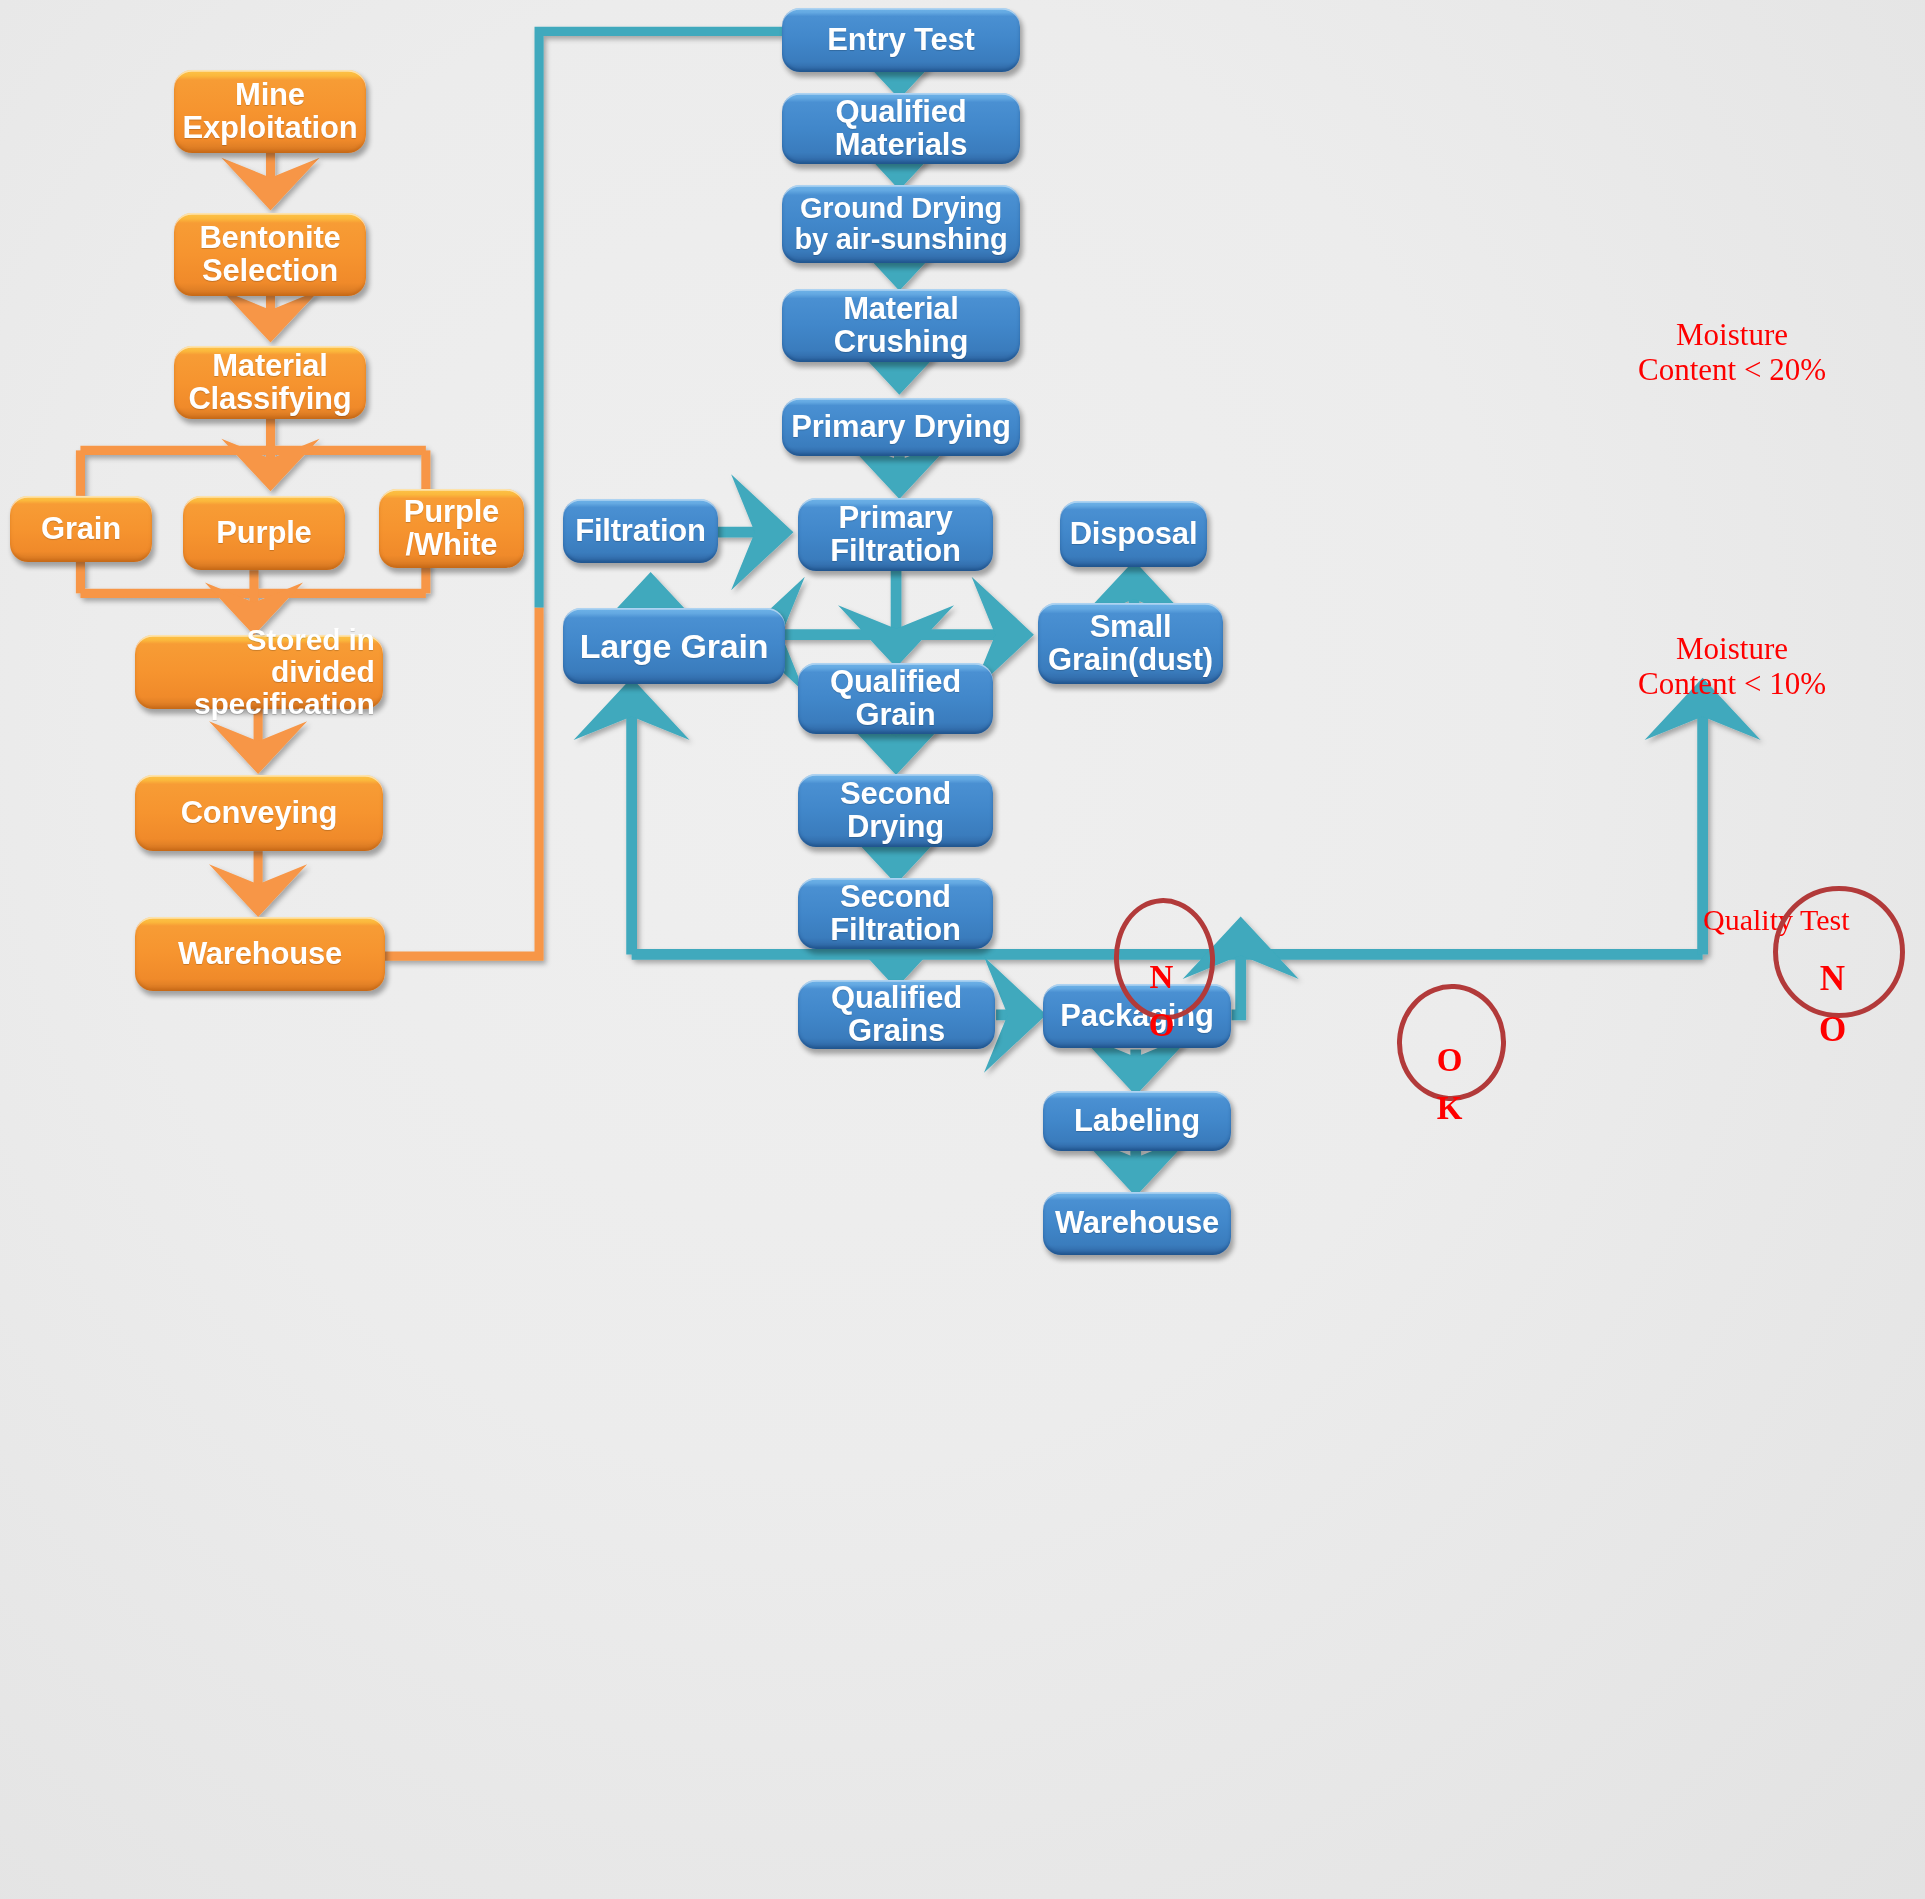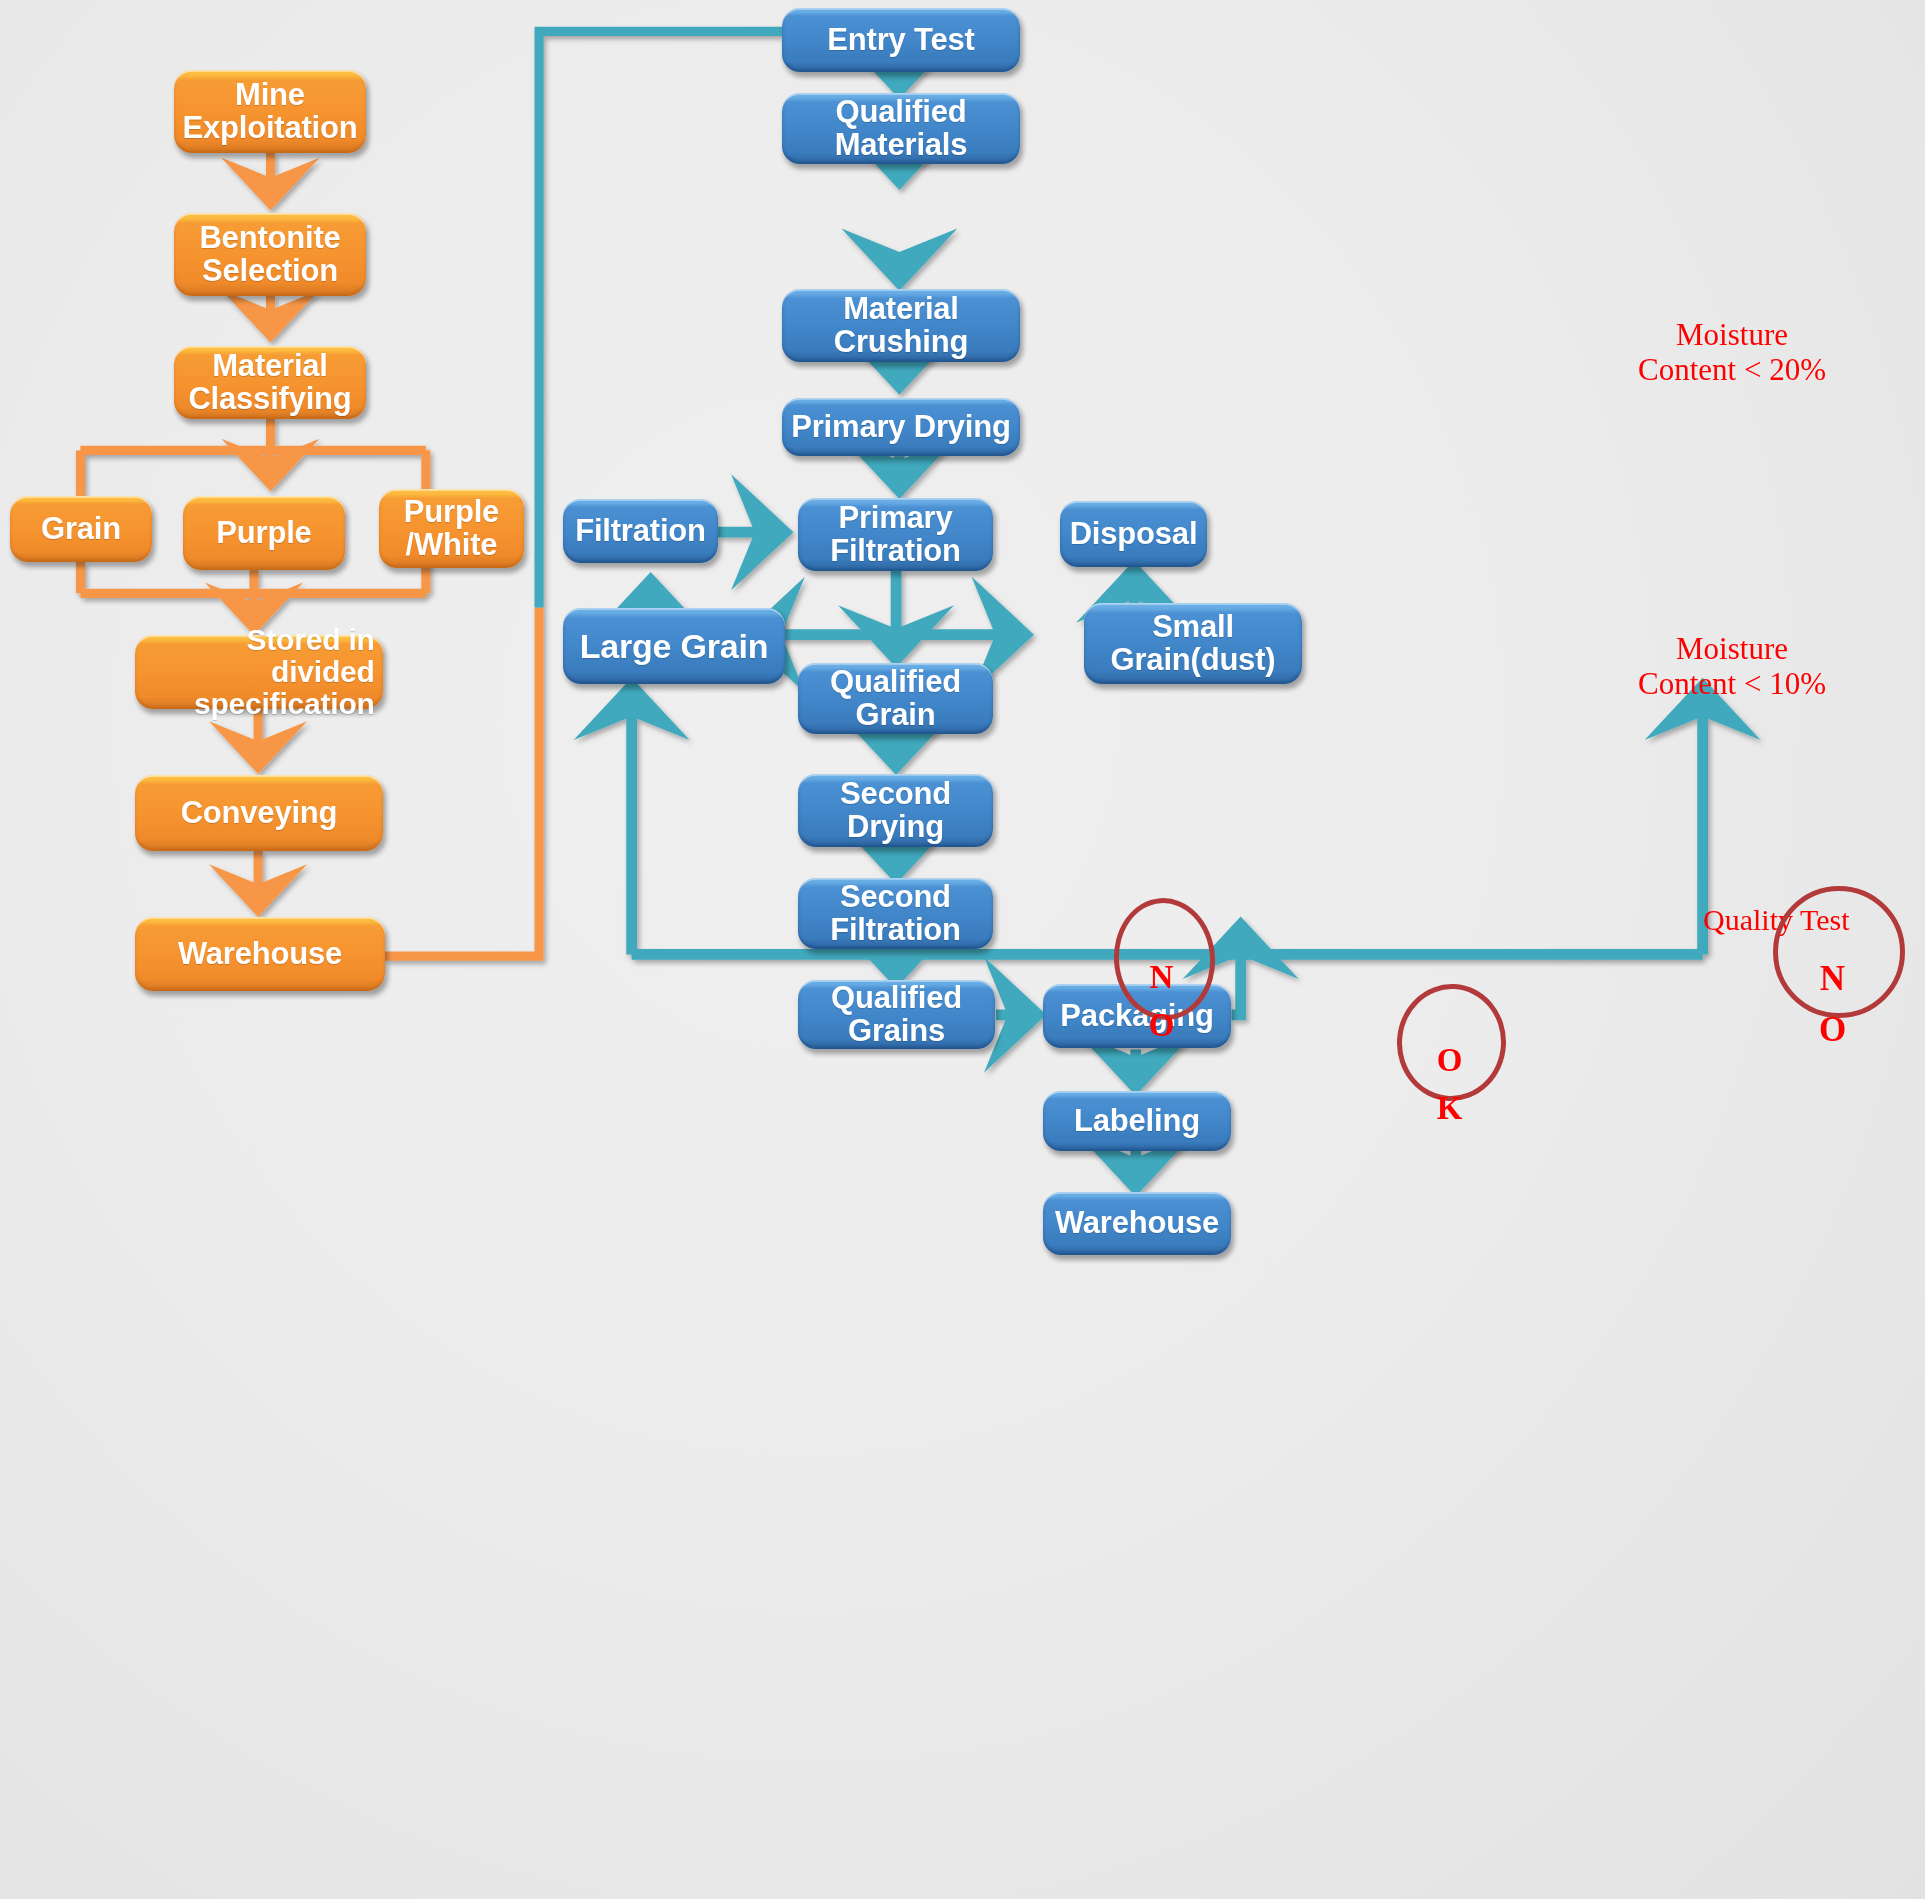--- a/index.html
+++ b/index.html
@@ -215,20 +215,24 @@
 
   <div class="node blue" style="left:782px;top:8.3px;width:238px;height:64px;font-size:31px;">
     <span style="white-space: pre-line;">Entry Test</span>
   </div>
 
   <div class="node blue" style="left:782px;top:93px;width:238px;height:71px;font-size:31px;">
     <span style="white-space: pre-line;">Qualified
 Materials</span>
   </div>
 
+  <div class="node blue" style="left:782px;top:185px;width:238px;height:78px;font-size:29px;">
+    <span style="white-space: pre-line;">Ground Drying
+by air-sunshing</span>
+  </div>
 
   <div class="node blue" style="left:782px;top:289px;width:238px;height:73px;font-size:31px;">
     <span style="white-space: pre-line;">Material
 Crushing</span>
   </div>
 
   <div class="node blue" style="left:782px;top:398px;width:238px;height:58px;font-size:31px;">
     <span style="white-space: pre-line;">Primary Drying</span>
   </div>
 
@@ -242,21 +246,21 @@
   </div>
 
   <div class="node blue" style="left:1060px;top:501px;width:147px;height:66px;font-size:31px;">
     <span style="white-space: pre-line;">Disposal</span>
   </div>
 
   <div class="node blue" style="left:563px;top:608px;width:222px;height:76px;font-size:34px;">
     <span style="white-space: pre-line;">Large Grain</span>
   </div>
 
-  <div class="node blue" style="left:1038px;top:603px;width:218px;height:81px;font-size:31px;margin-left:46px;">
+  <div class="node blue" style="left:1038px;top:603px;width:185px;height:81px;font-size:31px;">
     <span style="white-space: pre-line;">Small
 Grain(dust)</span>
   </div>
 
   <div class="node blue" style="left:798px;top:663px;width:195px;height:71px;font-size:31px;">
     <span style="white-space: pre-line;">Qualified
 Grain</span>
   </div>
 
   <div class="node blue" style="left:798px;top:774px;width:195px;height:73px;font-size:31px;">

